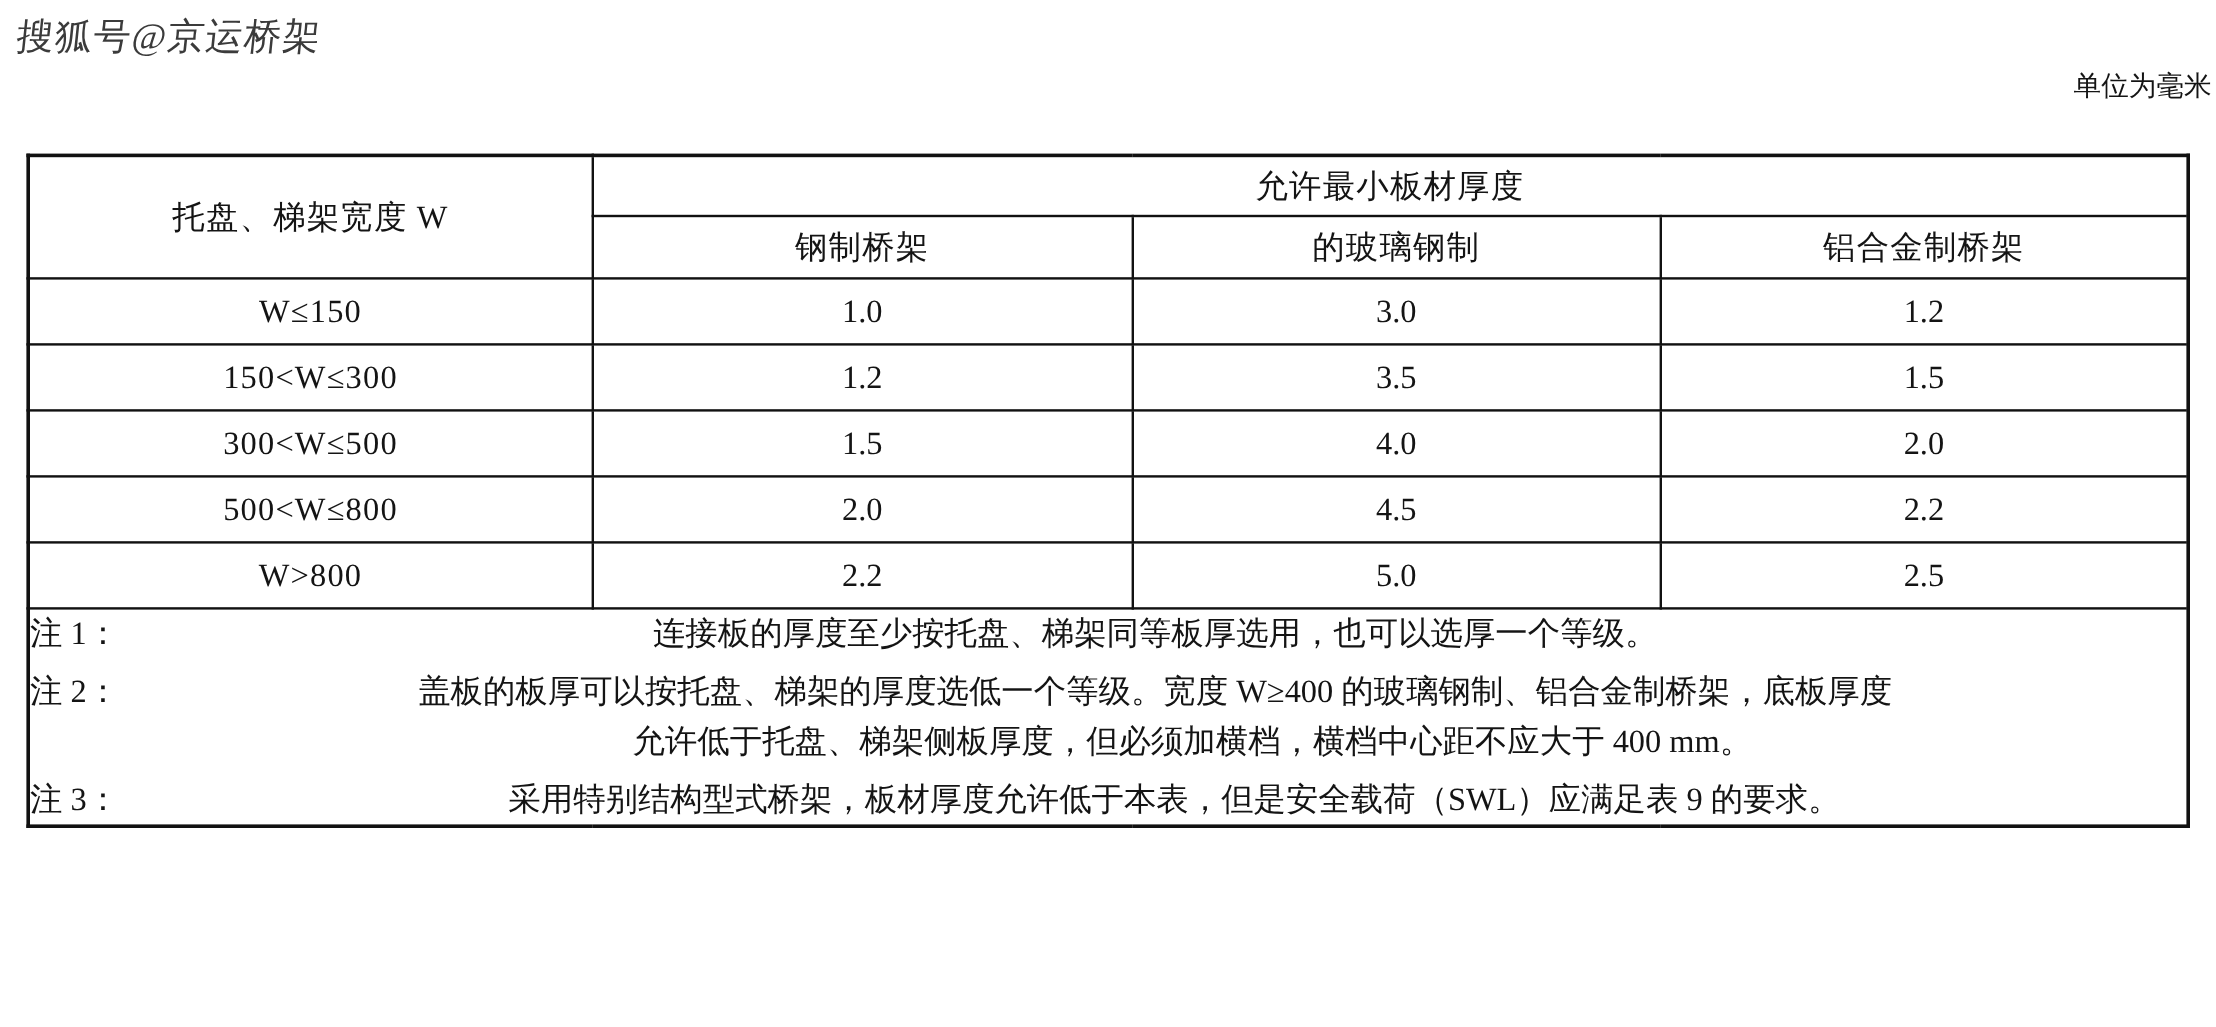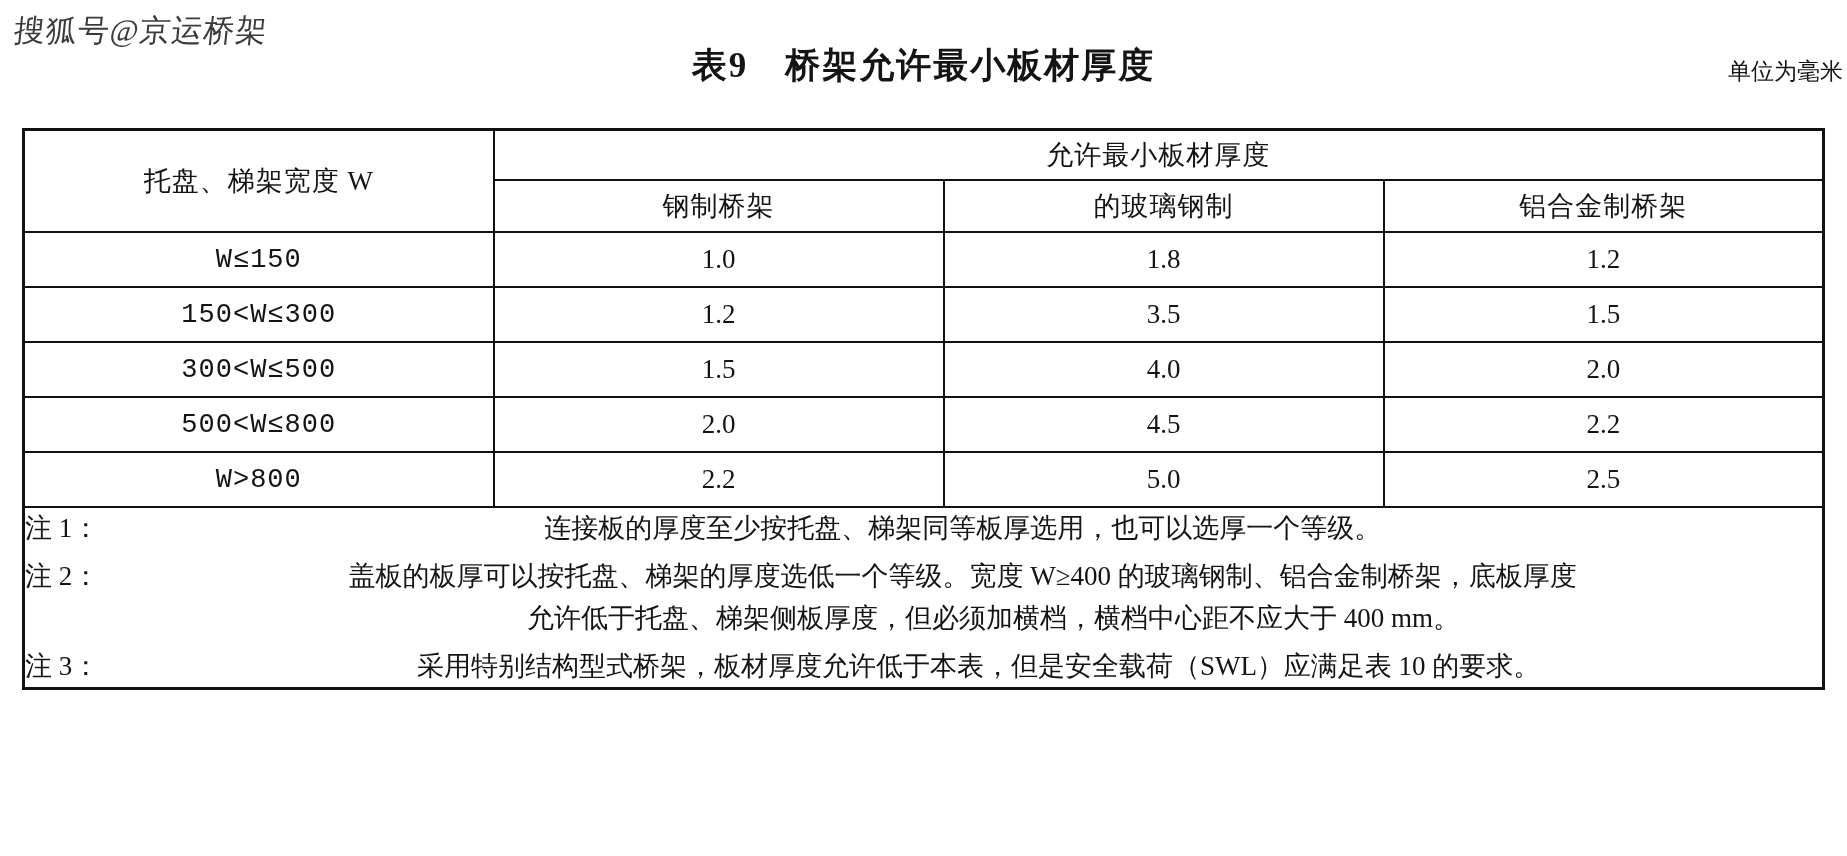--- a/index.html
+++ b/index.html
@@ -99,21 +99,20 @@
     font-size: 28px;
     letter-spacing: 1px;
     margin-top: 13px;
   }
   .datarow td {
     height: 53px;
   }
   .wcell {
     font-size: 28px;
     letter-spacing: 1px;
-    font-family: Liberation Mono, monospace;
   }
   .numcell {
     font-size: 28px;
   }
 
   
   .notes-cell {
     text-align: left;
     padding: 12px 16px 16px 34px;
   }
@@ -137,21 +136,20 @@
     display: block;
     text-indent: 62px;
   }
 </style>
 </head>
 <body>
 
 <div class="watermark">搜狐号@京运桥架</div>
 
 <div class="header-row">
-  <div class="table-title">表9　桥架允许最小板材厚度</div>
   <div class="unit-note">单位为毫米</div>
 </div>
 
 <div class="table-wrap">
   <table class="spec">
     <colgroup>
       <col class="col-w">
       <col class="col-a">
       <col class="col-b">
       <col class="col-c">
@@ -163,21 +161,21 @@
       </tr>
       <tr>
         <td class="hdr-sub">钢制桥架</td>
         <td class="hdr-sub">的玻璃钢制</td>
         <td class="hdr-sub">铝合金制桥架</td>
       </tr>
 
       <tr class="datarow">
         <td class="wcell">W≤150</td>
         <td class="numcell">1.0</td>
-        <td class="numcell">1.8</td>
+        <td class="numcell">3.0</td>
         <td class="numcell">1.2</td>
       </tr>
       <tr class="datarow">
         <td class="wcell">150&lt;W≤300</td>
         <td class="numcell">1.2</td>
         <td class="numcell">3.5</td>
         <td class="numcell">1.5</td>
       </tr>
       <tr class="datarow">
         <td class="wcell">300&lt;W≤500</td>
@@ -206,19 +204,19 @@
           </div>
           <div class="note">
             <span class="note-label">注 2：</span>
             <span class="note-body">
               <span>盖板的板厚可以按托盘、梯架的厚度选低一个等级。宽度 W≥400 的玻璃钢制、铝合金制桥架，底板厚度</span>
               <span class="ind">允许低于托盘、梯架侧板厚度，但必须加横档，横档中心距不应大于 400 mm。</span>
             </span>
           </div>
           <div class="note">
             <span class="note-label">注 3：</span>
-            <span class="note-body">采用特别结构型式桥架，板材厚度允许低于本表，但是安全载荷（SWL）应满足表 10 的要求。</span>
+            <span class="note-body">采用特别结构型式桥架，板材厚度允许低于本表，但是安全载荷（SWL）应满足表 9 的要求。</span>
           </div>
         </td>
       </tr>
     </tbody>
   </table>
 </div>
 
 </body></html>

